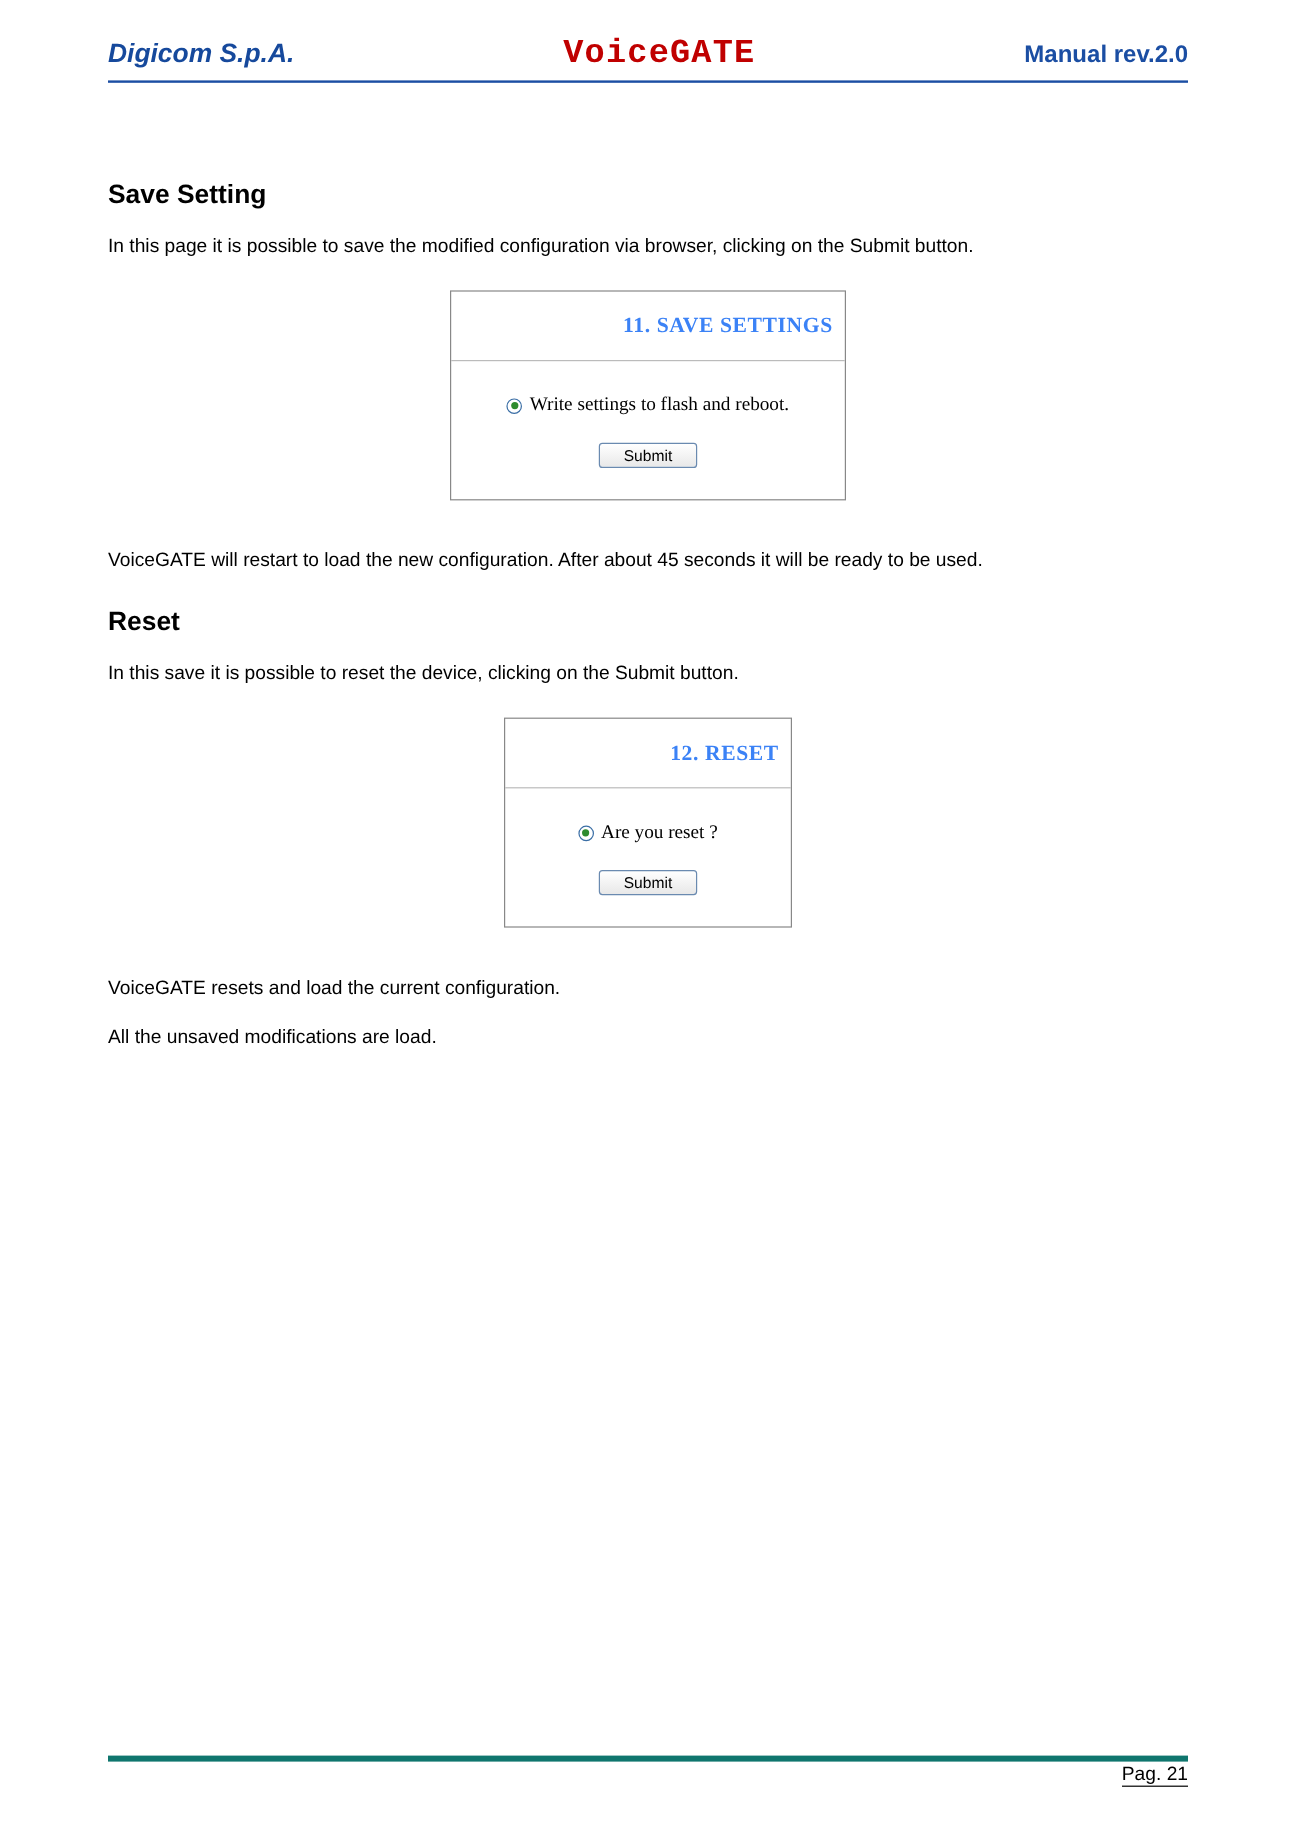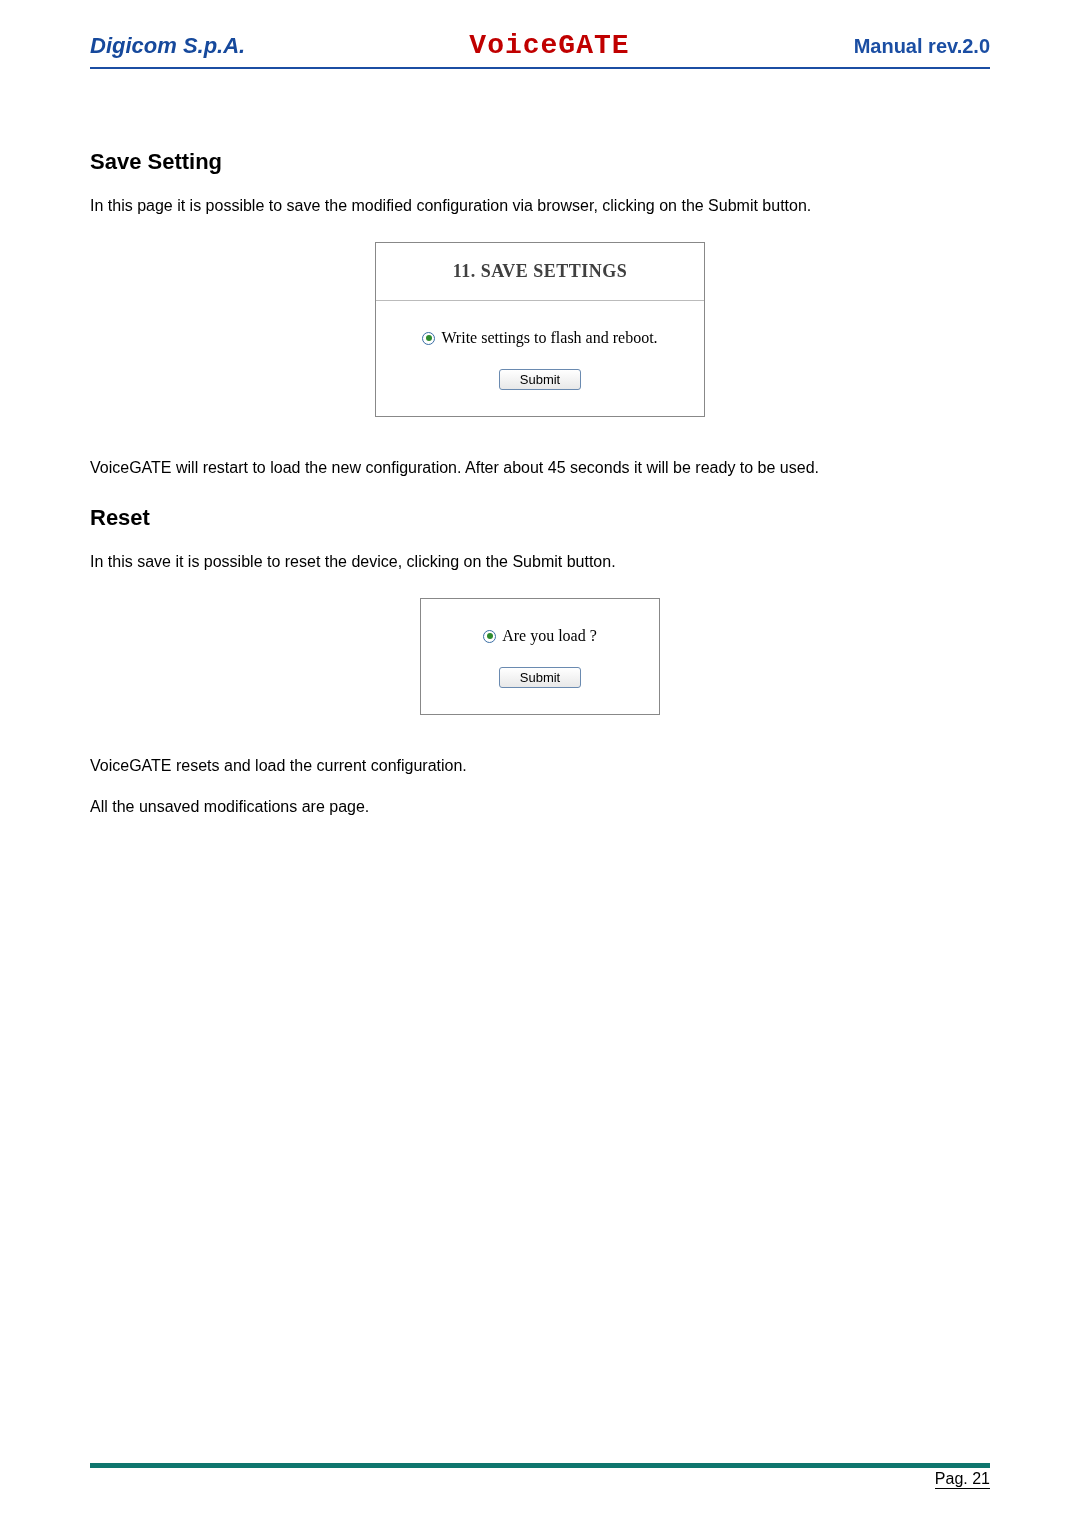--- a/index.html
+++ b/index.html
@@ -55,27 +55,28 @@
   }
   .panel {
     border: 1px solid #888;
     background: #fff;
     text-align: center;
     font-family: "Times New Roman", serif;
   }
   .panel-1 { width: 330px; }
   .panel-2 { width: 240px; }
   .panel-title {
-    color: #404040;
+    color: #3b82f6;
     font-weight: bold;
     font-size: 18px;
     font-family: "Times New Roman", serif;
     padding: 18px 10px;
     border-bottom: 1px solid #bbb;
     letter-spacing: 0.5px;
+    text-align: right;
   }
   .panel-body {
     padding: 28px 20px 26px 20px;
     font-family: "Times New Roman", serif;
     font-size: 16px;
     color: #000;
   }
   .radio-row {
     display: flex;
     align-items: center;
@@ -148,28 +149,29 @@
   </div>
 </div>
 
 <p class="body">VoiceGATE will restart to load the new configuration. After about 45 seconds it will be ready to be used.</p>
 
 <h2 class="section" style="margin-top:10px">Reset</h2>
 <p class="body">In this save it is possible to reset the device, clicking on the Submit button.</p>
 
 <div class="panel-wrap">
   <div class="panel panel-2">
+    <div class="panel-title">12. RESET</div>
     <div class="panel-body">
       <div class="radio-row">
         <span class="radio-dot"></span>
-        <span>Are you load ?</span>
+        <span>Are you reset ?</span>
       </div>
       <span class="submit-btn">Submit</span>
     </div>
   </div>
 </div>
 
 <p class="body" style="margin-bottom:18px">VoiceGATE resets and load the current configuration.</p>
-<p class="body">All the unsaved modifications are page.</p>
+<p class="body">All the unsaved modifications are load.</p>
 
 <div class="footer">
   <span>Pag. 21</span>
 </div>
 
 </body></html>

